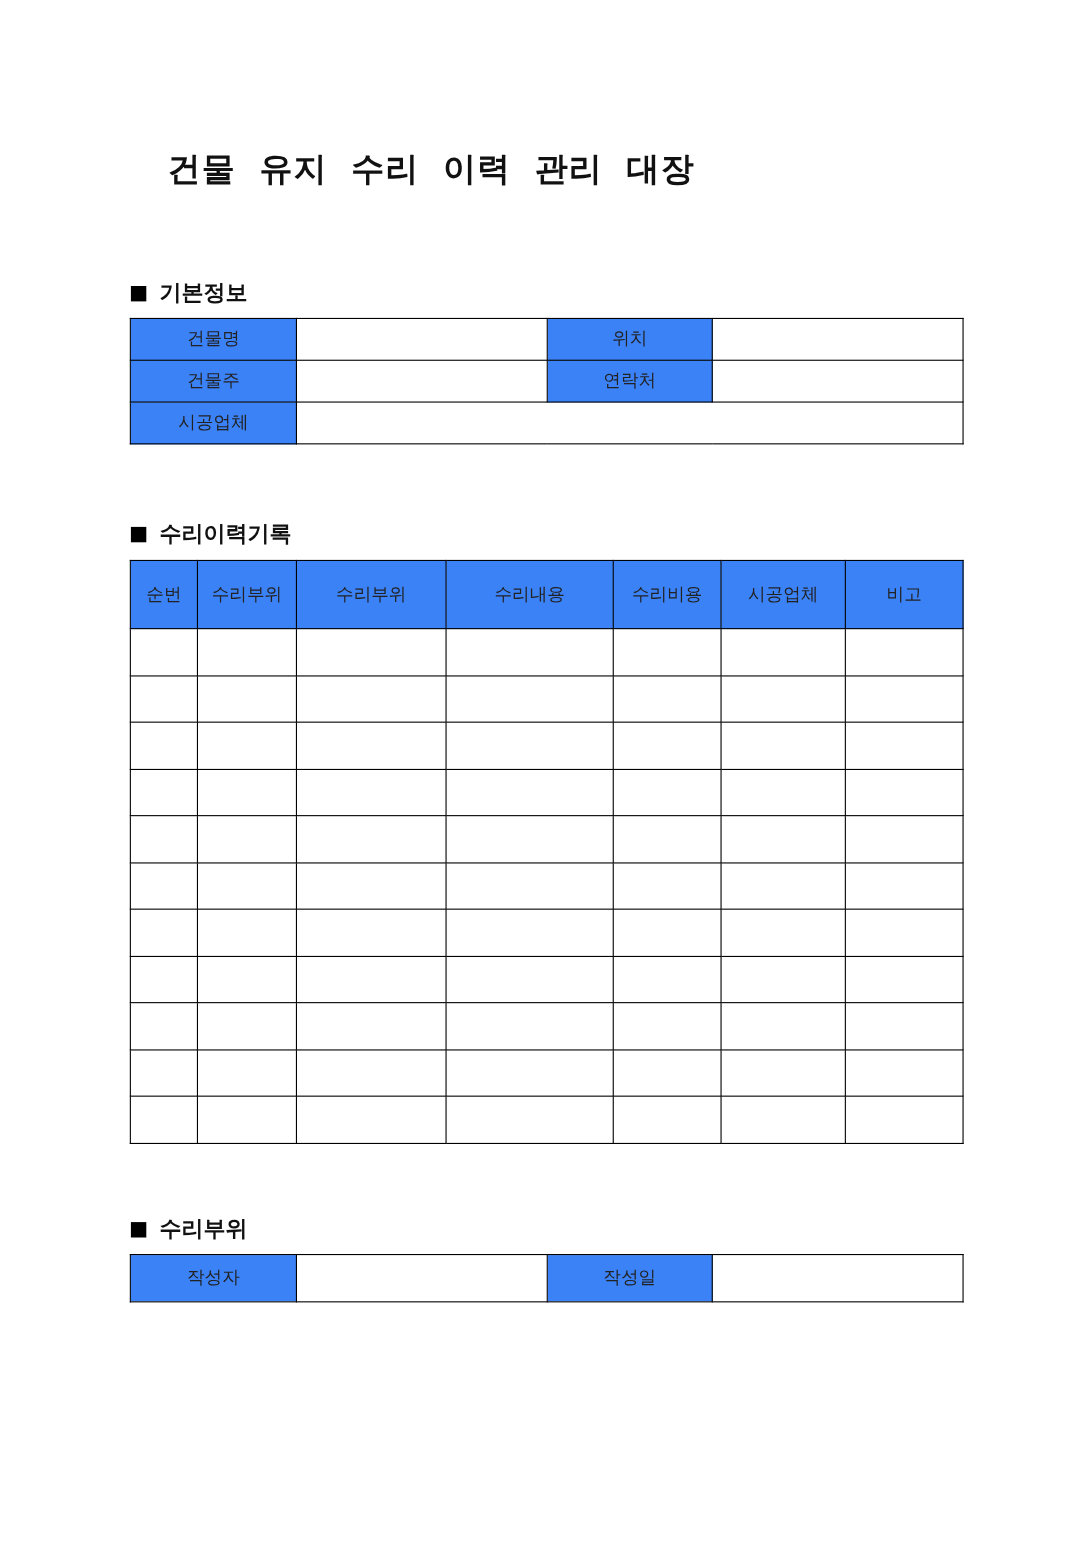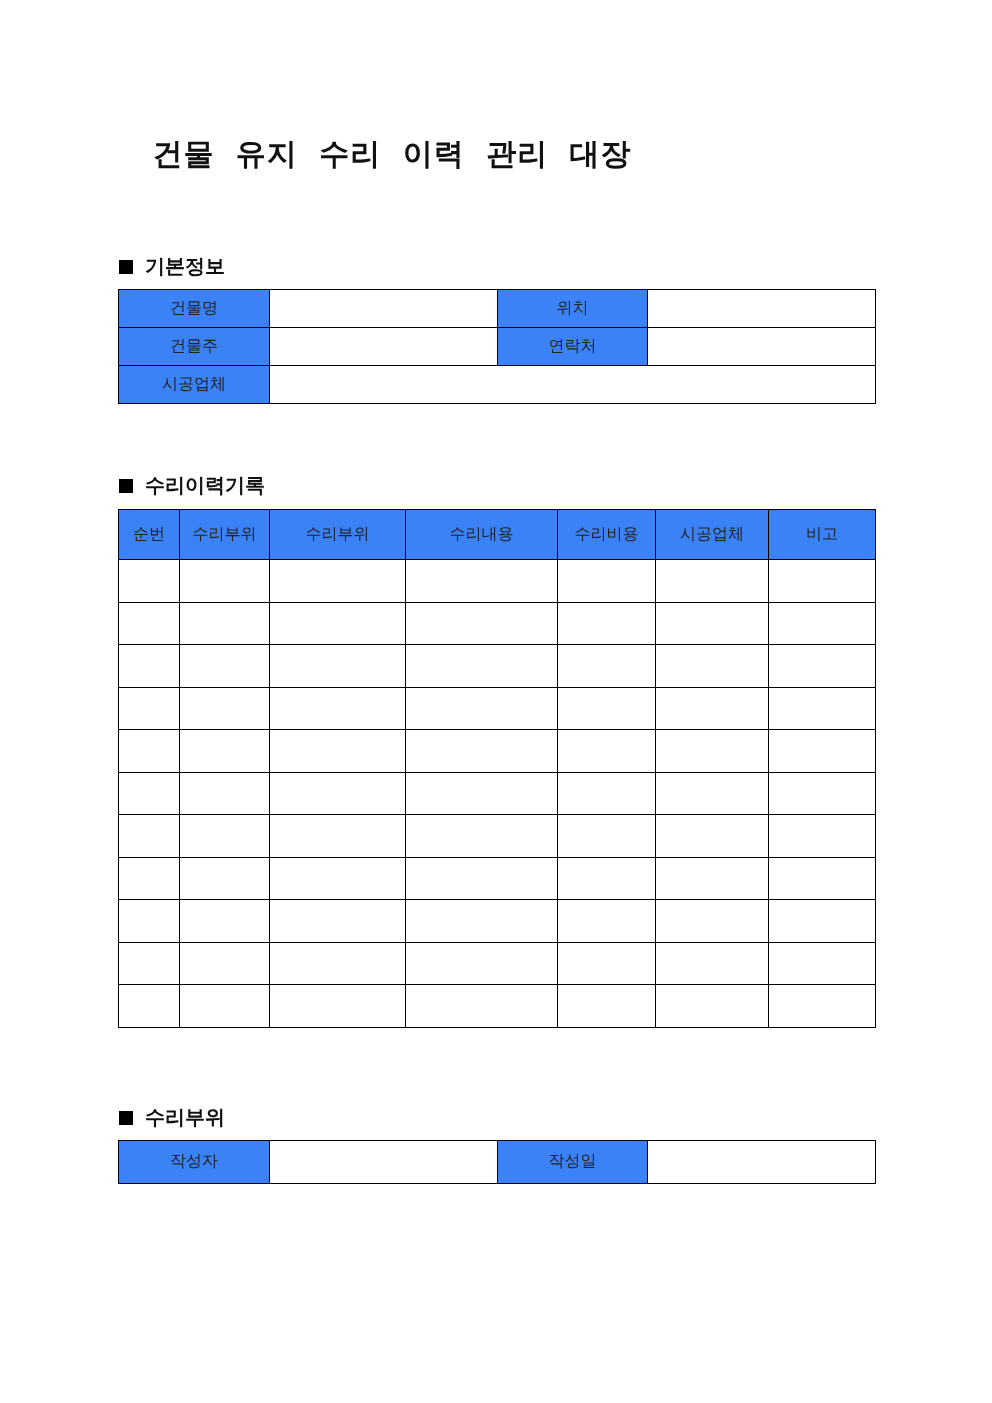--- a/index.html
+++ b/index.html
@@ -7,21 +7,21 @@
   .title { position:absolute; top:134px; left:0; width:784px; text-align:center; font-size:30px; font-weight:bold; letter-spacing:1px; word-spacing:10px; }
   .section-h { position:absolute; left:119px; font-size:20px; font-weight:bold; display:flex; align-items:center; }
   .section-h .sq { display:inline-block; width:14px; height:14px; background:#000; margin-right:12px; }
   table { position:absolute; left:118px; border-collapse:collapse; table-layout:fixed; }
   td, th { border:1.5px solid #000; padding:0; text-align:center; vertical-align:middle; font-size:16px; font-weight:normal; color:#222; }
   .lbl { background:#3b82f6; }
   .val { background:#fff; }
   #basic { top:289px; width:757px; }
   #basic tr { height:38px; }
   #repair { top:509px; width:757px; }
-  #repair thead tr { height:50px; }
+  #repair thead tr { height:62px; }
   #repair tbody tr { height:42.5px; }
   #manager { top:1140px; width:757px; }
   #manager tr { height:42.5px; }
 </style>
 </head>
 <body>
 
 <div class="title">건물 유지 수리 이력 관리 대장</div>
 
 <div class="section-h" style="top:253px;">

